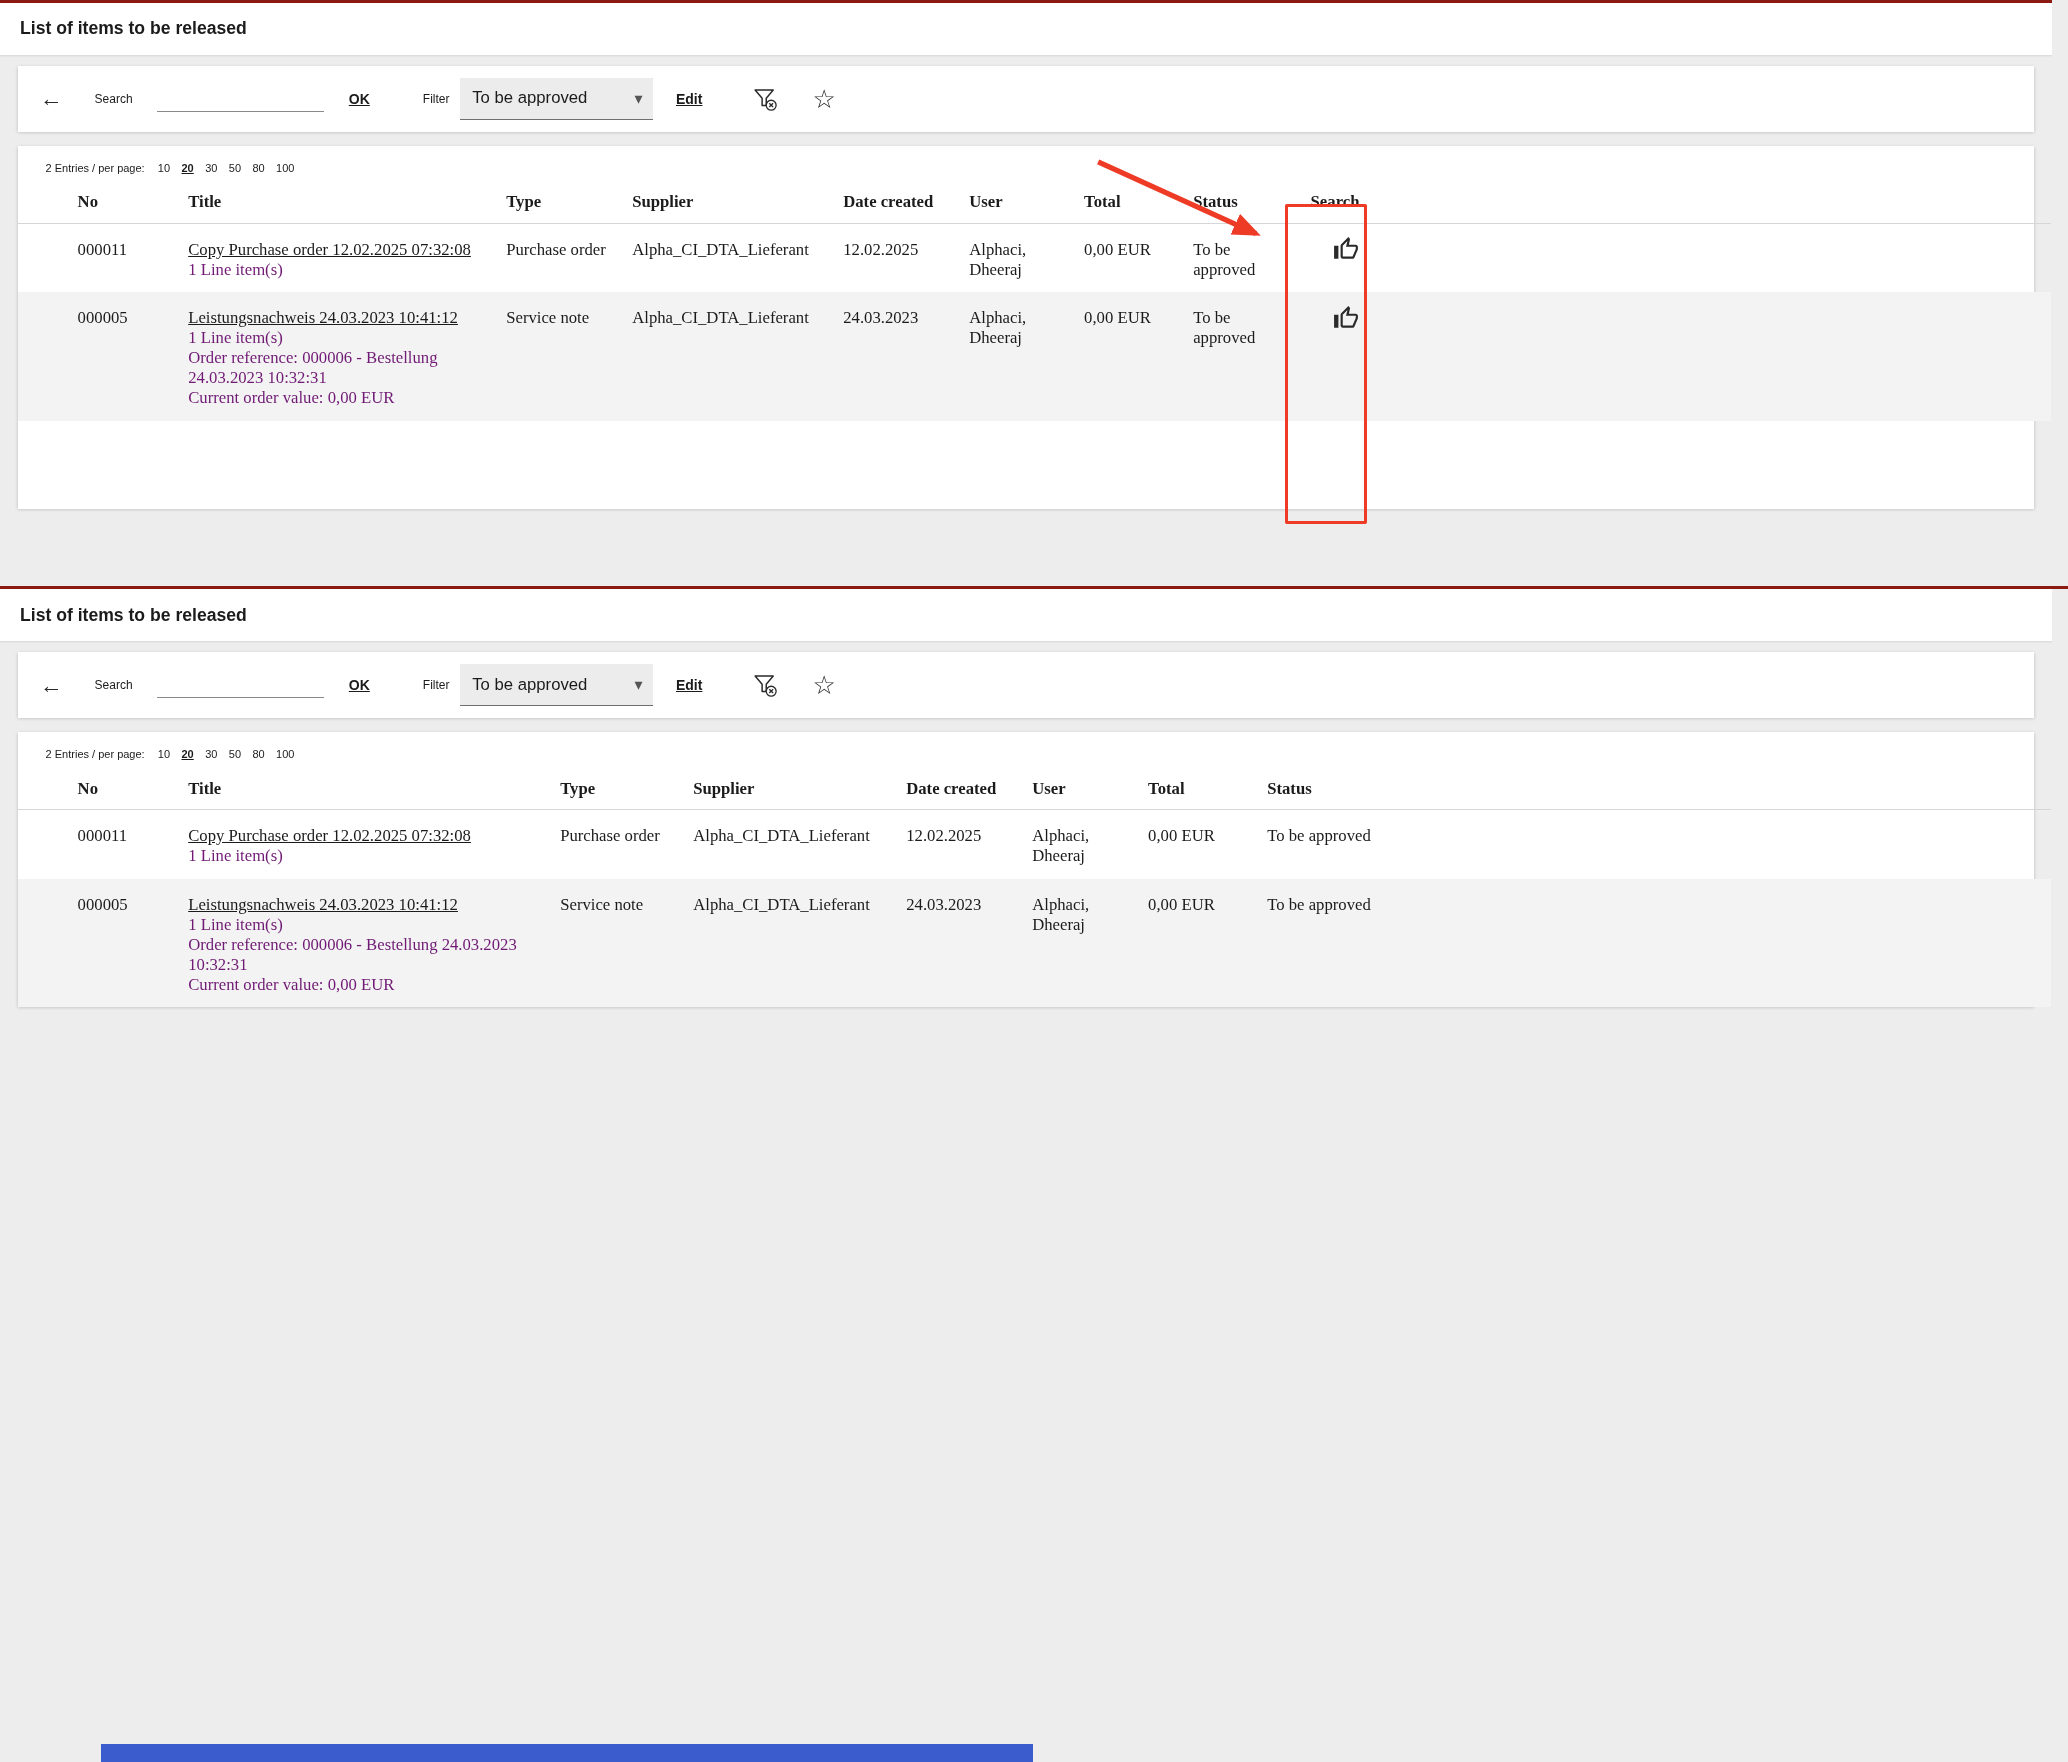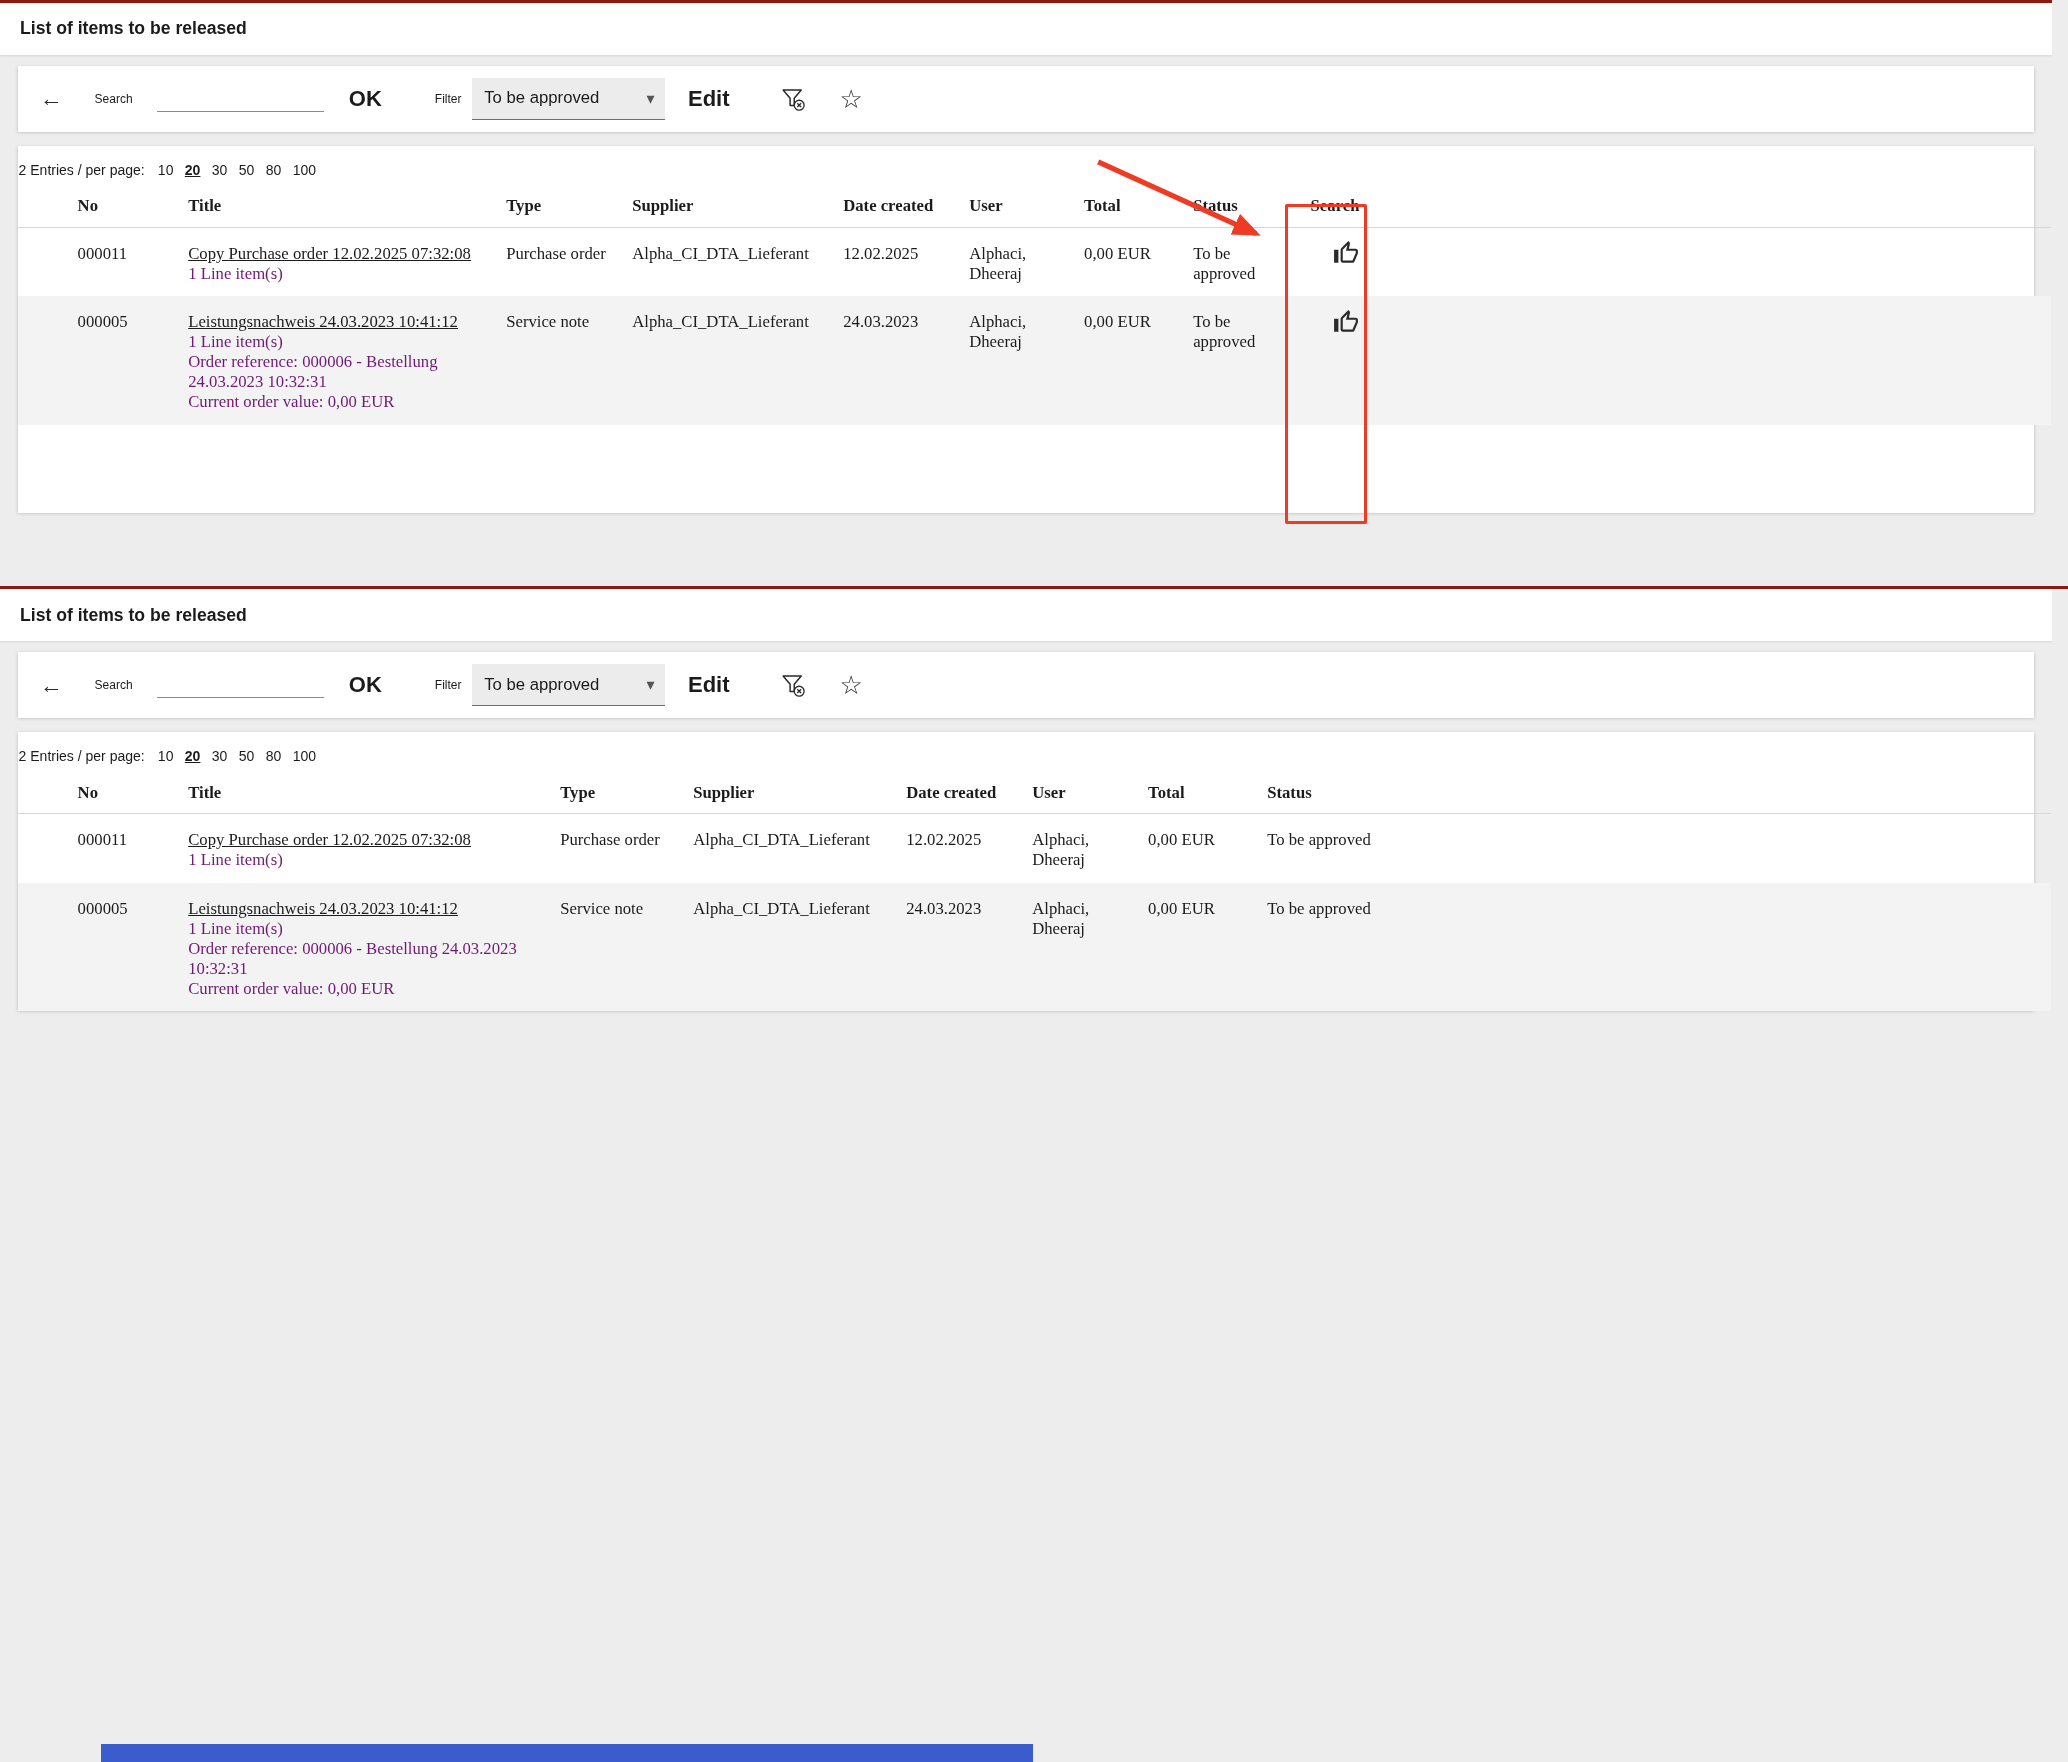--- a/index.html
+++ b/index.html
@@ -36,39 +36,39 @@
   .back { margin-left: 22px; font-size: 23px; color: #2a2a2a; cursor: pointer; line-height: 1; }
   .lbl { font-size: 12px; color: #1b1b1b; }
   .search-lbl { margin-left: 32px; }
   .search-input {
     margin-left: 24.6px; width: 167px; border: 0; border-bottom: 0.9px solid #8a8a8a;
     background: transparent; font-size: 16.7px; height: 26px; outline: none;
     font-family: "Liberation Sans", sans-serif;
   }
   .txt-btn {
     background: none; border: 0; font-family: "Liberation Sans", sans-serif;
-    font-size: 22px; font-weight: bold; color: #1b1b1b; cursor: pointer;
+    font-size: 14px; font-weight: bold; color: #1b1b1b; cursor: pointer; text-decoration: underline;
   }
   .ok-btn { margin-left: 24.6px; }
   .filter-lbl { margin-left: 53px; }
   .dropdown {
     margin-left: 10.5px; width: 193px; height: 42px; background: #ececec;
     border-bottom: 0.9px solid #6f6f6f; display: flex; align-items: center;
     justify-content: space-between; padding: 0 10.5px 0 12.3px; font-size: 16.7px; cursor: pointer;
   }
   .caret { color: #555; font-size: 16px; }
   .edit-btn { margin-left: 23px; }
   .icon-btn { background: none; border: 0; cursor: pointer; display: flex; align-items: center; }
   .funnel-btn { margin-left: 49px; }
   .star-btn { margin-left: 33px; font-size: 26px; color: #2a2a2a; line-height: 1; }
 
   
   .entries-row {
     display: flex; align-items: flex-start; gap: 11.4px;
-    padding: 16px 0 8px 1px; font-size: 14px;
+    padding: 16px 0 8px 28px; font-size: 11px;
   }
   .entries-label { margin-right: 1.8px; }
   .page-opt { cursor: pointer; }
   .page-opt.selected { font-weight: bold; text-decoration: underline; }
 
   
   table.grid { width: 2033px; border-collapse: collapse; table-layout: fixed; font-size: 16.7px; font-family: Liberation Serif, serif; }
   .grid th {
     font-weight: bold; text-align: left; vertical-align: middle;
     padding: 10.5px 7px 10.5px 17.6px; line-height: 20px;

